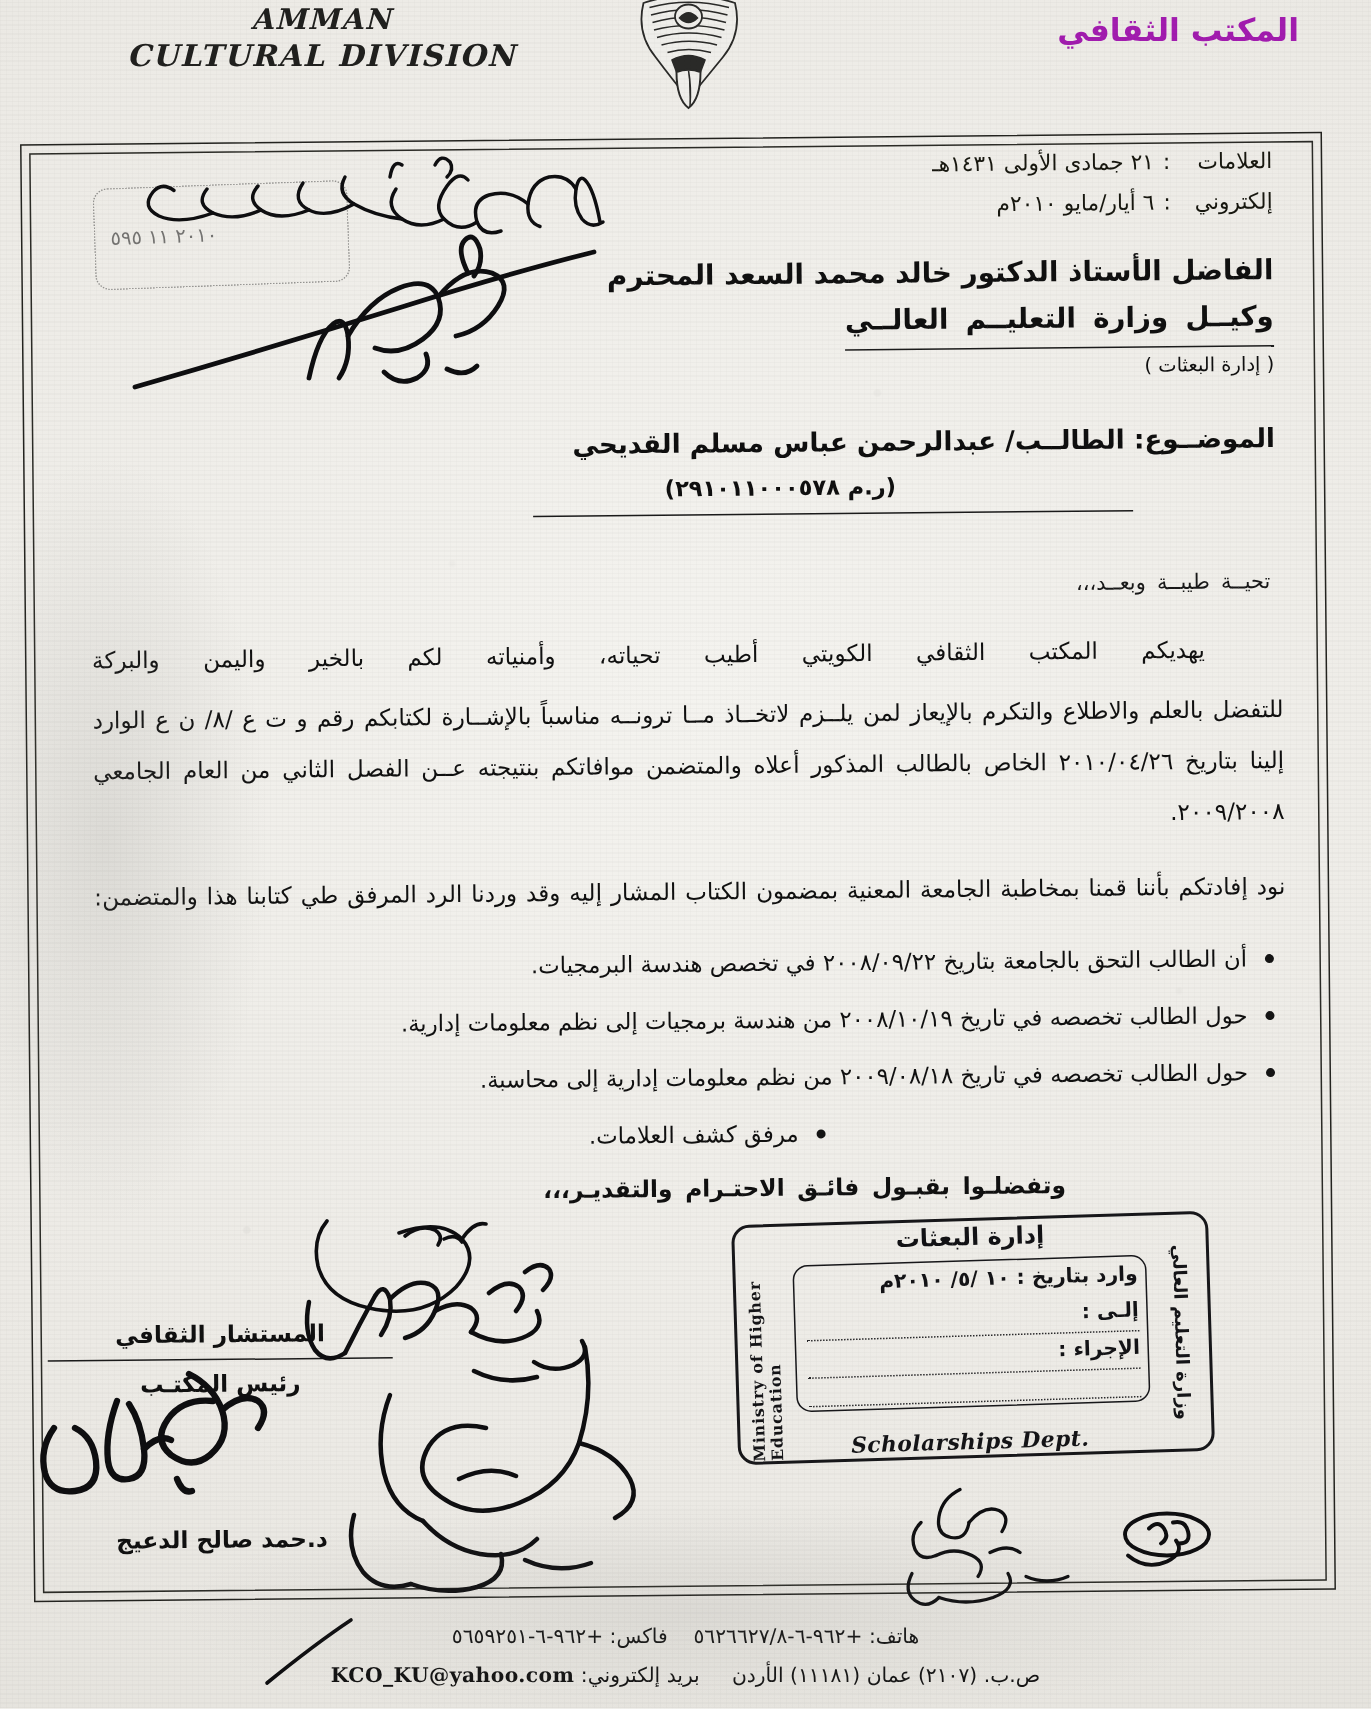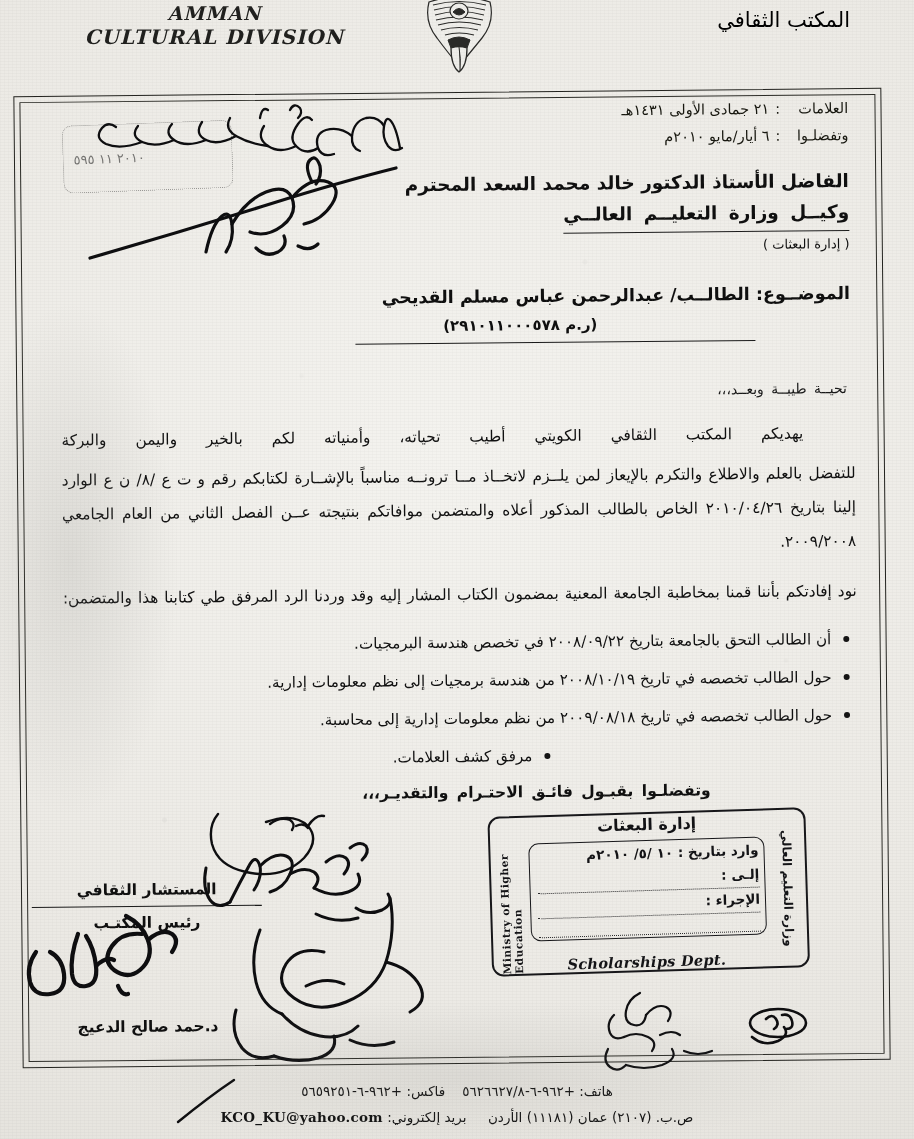--- a/index.html
+++ b/index.html
@@ -48,22 +48,22 @@
     position:absolute;left:66px;top:2px;width:300px;
     font-family:"DejaVu Serif","Liberation Serif",serif;
     font-style:italic;font-weight:700;
     color:#20201e;
     text-align:center;direction:ltr;
     letter-spacing:1px;
   }
   .lh-en .l1{font-size:19px;line-height:22px;transform:skewX(-3deg);}
   .lh-en .l2{font-size:20px;line-height:24px;margin-top:1px;transform:skewX(-3deg);}
   .lh-ar{
-    position:absolute;right:64px;top:8px;
-    font-size:21px;font-weight:400;color:#000000;
+    position:absolute;right:48px;top:8px;
+    font-size:21px;font-weight:700;color:#a21caf;
     letter-spacing:0px;
   }
   .emblem{
     position:absolute;left:407px;top:-4px;width:105px;height:78px;
   }
 
   
   .doc-frame{
     position:absolute;left:18px;top:92px;width:868px;height:972px;
     transform:rotate(-0.55deg);
@@ -262,21 +262,21 @@
 
 <div class="content">
 
   <div class="dateblock ar">
     <div class="row">
       <span class="lbl">العلامات</span>
       <span class="sep">:</span>
       <span>٢١ جمادى الأولى ١٤٣١هـ</span>
     </div>
     <div class="row">
-      <span class="lbl">وتفضلـوا</span>
+      <span class="lbl">إلكتروني</span>
       <span class="sep">:</span>
       <span>٦ أيار/مايو ٢٠١٠م</span>
     </div>
   </div>
 
   <div class="addr ar">
     <div class="a1">الفاضل الأستاذ الدكتور خالد محمد السعد المحترم</div>
     <div><span class="a2">وكيــل وزارة التعليــم العالــي</span></div>
     <div class="a3">( إدارة البعثات )</div>
   </div>

